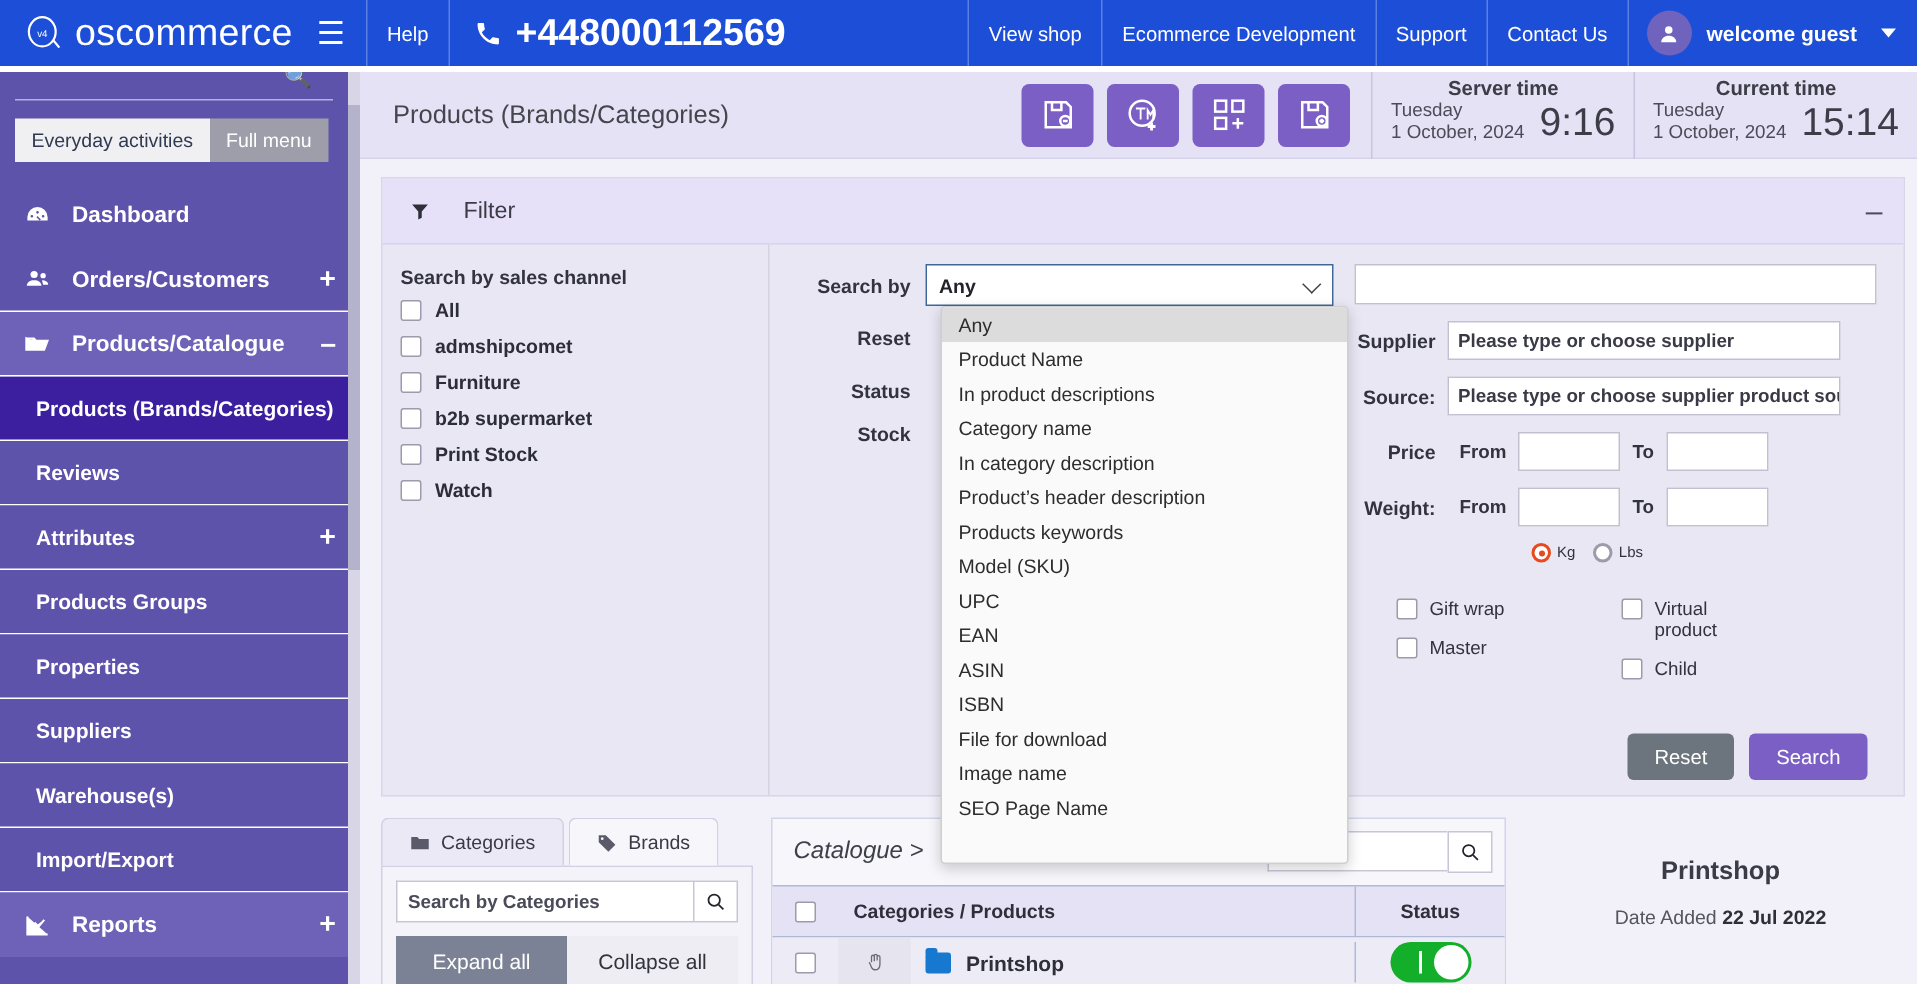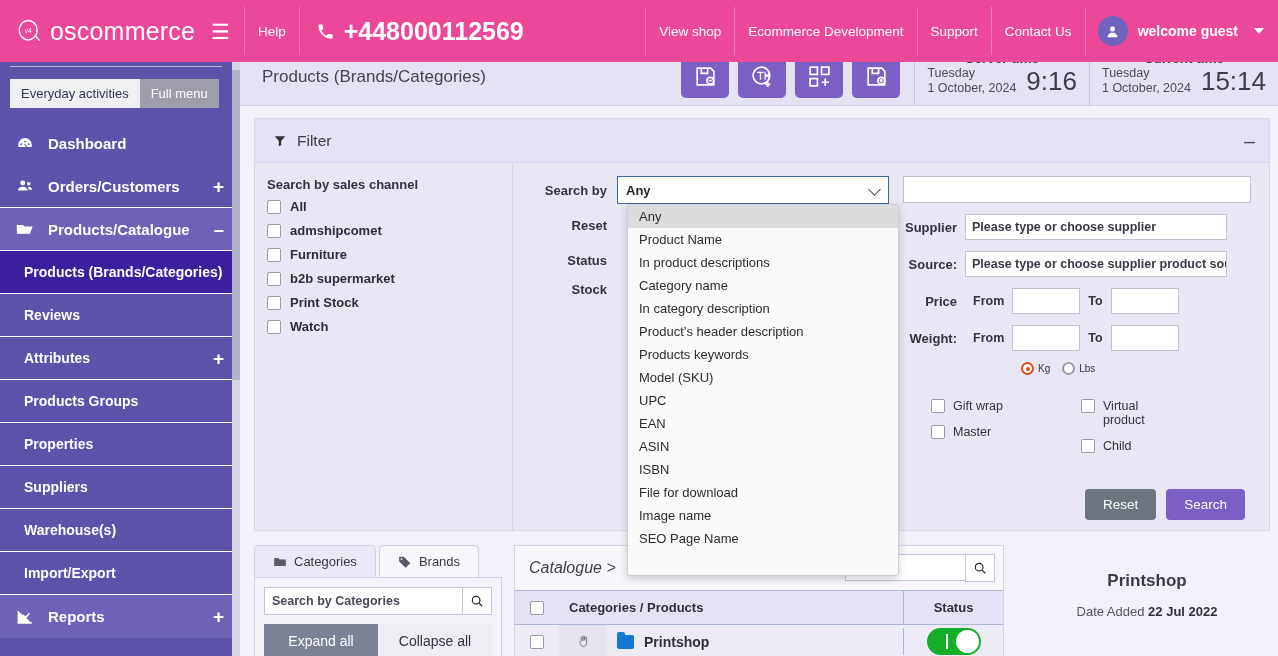--- a/index.html
+++ b/index.html
@@ -7,22 +7,22 @@
     margin: 0; padding: 0;
     width: 1278px; height: 656px;
     overflow: hidden;
     font-family: "Liberation Sans", sans-serif;
     background: #ffffff;
   }
   #app { position: relative; width: 1278px; height: 656px; overflow: hidden; }
 
   
   .topbar {
-    position: absolute; top: 0; left: 0; width: 1278px; height: 62px;
-    background: #ec4899; display: flex; align-items: center;
+    position: absolute; top: 0; left: 0; width: 1278px; height: 44px;
+    background: #1d4ed8; display: flex; align-items: center;
     z-index: 60;
   }
   .brand { display: flex; align-items: center; padding: 0 14px 0 16px; height: 48px; }
   .brand-logo { width: 26px; height: 26px; margin-right: 8px; }
   .brand-text { color: #fff; font-size: 25px; letter-spacing: .2px; font-weight: 300; }
   .hamburger { margin-left: 16px; color: #fff; font-size: 21px; line-height: 1; }
   .tb-sep { width: 1px; height: 48px; background: rgba(255,255,255,.28); }
   .tb-item {
     color: #fff; font-size: 13.5px; padding: 0 13px; height: 48px;
     display: flex; align-items: center; white-space: nowrap;
@@ -110,21 +110,21 @@
   .timebox { padding: 0 12px; text-align: center; border-left: 1px solid #c9c4e0; height: 58px; }
   .timebox .tb-title { font-size: 13.5px; font-weight: bold; color: #3d3d48; margin-top: 3px; }
   .timerow { display: flex; align-items: center; justify-content: flex-end; gap: 10px; }
   .timedate { font-size: 12.5px; color: #4c4c58; line-height: 15px; text-align: left; }
   .timeclock { font-size: 26px; color: #3d3d48; font-weight: 300; }
 
   
   .filtercard { margin: 12px 8px 0 14px; border: 1px solid #d9d6e6; background: #e9e7f4; }
   .filterhead {
     height: 44px; background: #e6e1f8; display: flex; align-items: center;
-    padding: 0 14px 0 18px; border-bottom: 1px solid #d8d4ea;
+    padding: 0 14px 0 18px; border-bottom: 1px solid #d8d4ea; gap: 12px;
   }
   .filterhead .ftitle { font-size: 15.5px; color: #3c3c46; margin-left: 10px; }
   .filterhead .fspacer { flex: 1; }
   .filterhead .fmin { font-size: 20px; color: #4b4b57; line-height: 1; }
   .filterbody { display: flex; min-height: 340px; }
 
   .fb-col1 { width: 258px; padding: 14px 10px 10px 12px; border-right: 1px solid #d5d2e3; }
   .col1-title { font-size: 13px; font-weight: bold; color: #33333d; margin-bottom: 7px; }
   .cb-row { display: flex; align-items: center; margin-bottom: 9px; }
   .cbox {

